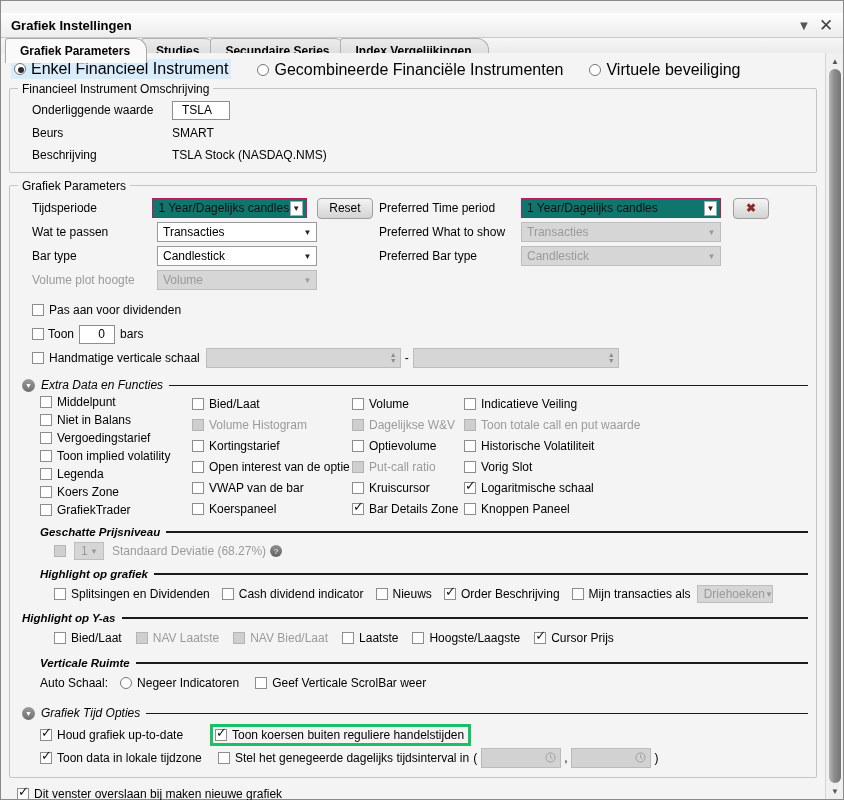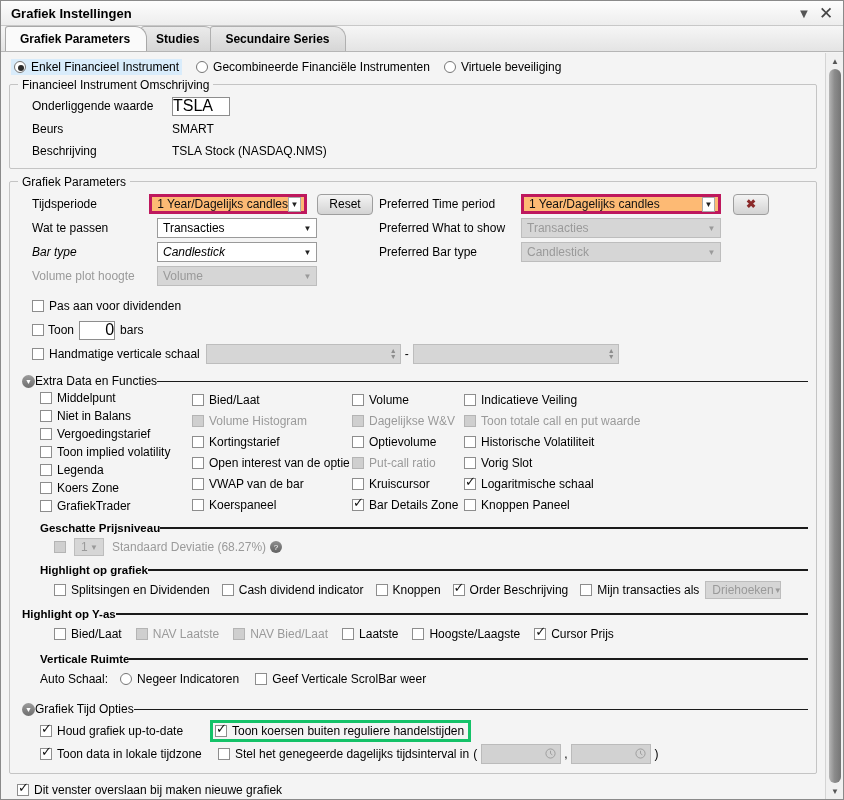--- a/index.html
+++ b/index.html
@@ -19,20 +19,21 @@
     border:1px solid #8a8a8a;
   }
 
   
   .titlebar {
     height:25px;
     background:linear-gradient(#fdfdfd,#ededed);
     border-bottom:1px solid #c8c8c8;
     display:flex; align-items:center;
     padding:0 6px 0 10px;
+    margin-top:12px;
   }
   .titlebar .title { font-weight:bold; font-size:13px; flex:1; }
   .tb-btn { width:22px; height:20px; display:flex; align-items:center; justify-content:center;
             color:#555; font-size:13px; cursor:default; }
   .tb-btn.close { font-size:17px; font-weight:300; color:#444; }
 
   
   .tabstrip {
     height:26px;
     background:linear-gradient(#f6f6f6,#e4e4e4);
@@ -115,47 +116,47 @@
     padding:12px 8px 8px 8px;
     background:#f4f4f4;
   }
   .group > .gtitle {
     position:absolute; top:-7px; left:8px;
     background:#f4f4f4; padding:0 4px; font-size:12px;
   }
 
   
   .seclabel {
-    display:flex; align-items:center; 
-    font-weight:bold; font-size:11.5px; margin:6px 0 3px 4px;
+    display:flex; align-items:center; gap:6px;
+    font-weight:bold; font-size:11.5px; margin:6px 0 3px 4px;font-style:italic;
   }
   .seclabel .rule { flex:1; height:0; border-top:2px solid #1a1a1a; }
 
   .collapser {
     width:13px; height:13px; border-radius:50%;
     background:linear-gradient(#9c9c9c,#6e6e6e);
     display:inline-flex; align-items:center; justify-content:center;
     color:#fff; font-size:7px; line-height:1; flex:none;
   }
 
   
   .txt {
     height:19px; border:1px solid #8d8d8d; background:#fff;
-    padding:0 0; font-size:16px; line-height:17px;
+    padding:0 9px; font-size:12px; line-height:17px;
   }
   .num { text-align:right; }
   .combo {
     height:20px; border:1px solid #9a9a9a; background:#fff;
     display:inline-flex; align-items:center; font-size:12px;
     padding:0 2px 0 5px; position:relative;
   }
   .combo .cval { flex:1; white-space:nowrap; overflow:hidden; }
   .combo .arrow { width:13px; text-align:center; font-size:8px; color:#222; }
   .combo.highlight {
-    background:#fdba74; border:3px solid #be185d; color:#111;
+    background:#0f766e; border:1px solid #be185d; color:#111;
   }
   .combo.highlight .arrow {
     background:#fff; border:1px solid #a9a9a9; height:15px;
     display:flex; align-items:center; justify-content:center; margin-right:1px;
   }
   .combo.disabled {
     background:#d6d6d6; border-color:#bdbdbd; color:#9a9a9a;
   }
   .combo.disabled .arrow { color:#9a9a9a; }
   .spin {
@@ -214,26 +215,29 @@
   <div class="tabstrip">
     <div class="tab active">
       <span>Grafiek Parameters</span>
     </div>
     <div class="tab">
       <span>Studies</span>
     </div>
     <div class="tab">
       <span>Secundaire Series</span>
     </div>
+    <div class="tab">
+      <span>Index Vergelijkingen</span>
+    </div>
   </div>
 
   <div class="content">
     <div class="panel">
 
-      <div style="display:flex; align-items:center; gap:4px; font-size:12px;">
+      <div style="display:flex; align-items:flex-end; gap:16px; font-size:16px;">
         <div class="optrow" style="background:#d9ecfb; padding:1px 3px; margin-left:2px;">
           <span class="rad on"></span>
           <span class="lbl">Enkel Financieel Instrument</span>
         </div>
         <div class="optrow" style="margin-left:10px;">
           <span class="rad"></span>
           <span class="lbl">Gecombineerde Financiële Instrumenten</span>
         </div>
         <div class="optrow" style="margin-left:10px;">
           <span class="rad"></span>
@@ -277,21 +281,21 @@
             </div>
 
             <div style="display:flex; align-items:center; height:24px;">
               <div style="width:125px;">Wat te passen</div>
               <div class="combo" style="width:160px;">
                 <span class="cval">Transacties</span>
                 <span class="arrow">▼</span>
               </div>
             </div>
 
-            <div style="display:flex; align-items:center; height:24px;font-style:italic;">
+            <div style="display:flex; align-items:center; height:24px;">
               <div style="width:125px;">Bar type</div>
               <div class="combo" style="width:160px;">
                 <span class="cval">Candlestick</span>
                 <span class="arrow">▼</span>
               </div>
             </div>
 
             <div style="display:flex; align-items:center; height:24px;">
               <div class="dis-txt" style="width:125px;">Volume plot hoogte</div>
               <div class="combo disabled" style="width:160px;">
@@ -499,21 +503,21 @@
           <div class="optrow">
               <span class="chk"></span>
               <span class="lbl">Splitsingen en Dividenden</span>
             </div>
           <div class="optrow" style="margin-left:12px;">
               <span class="chk"></span>
               <span class="lbl">Cash dividend indicator</span>
             </div>
           <div class="optrow" style="margin-left:12px;">
               <span class="chk"></span>
-              <span class="lbl">Knoppen</span>
+              <span class="lbl">Nieuws</span>
             </div>
           <div class="optrow" style="margin-left:12px;">
               <span class="chk on"></span>
               <span class="lbl">Order Beschrijving</span>
             </div>
           <div class="optrow" style="margin-left:12px;">
               <span class="chk"></span>
               <span class="lbl">Mijn transacties als</span>
             </div>
           <div class="minicombo" style="width:76px; margin-left:6px;">

